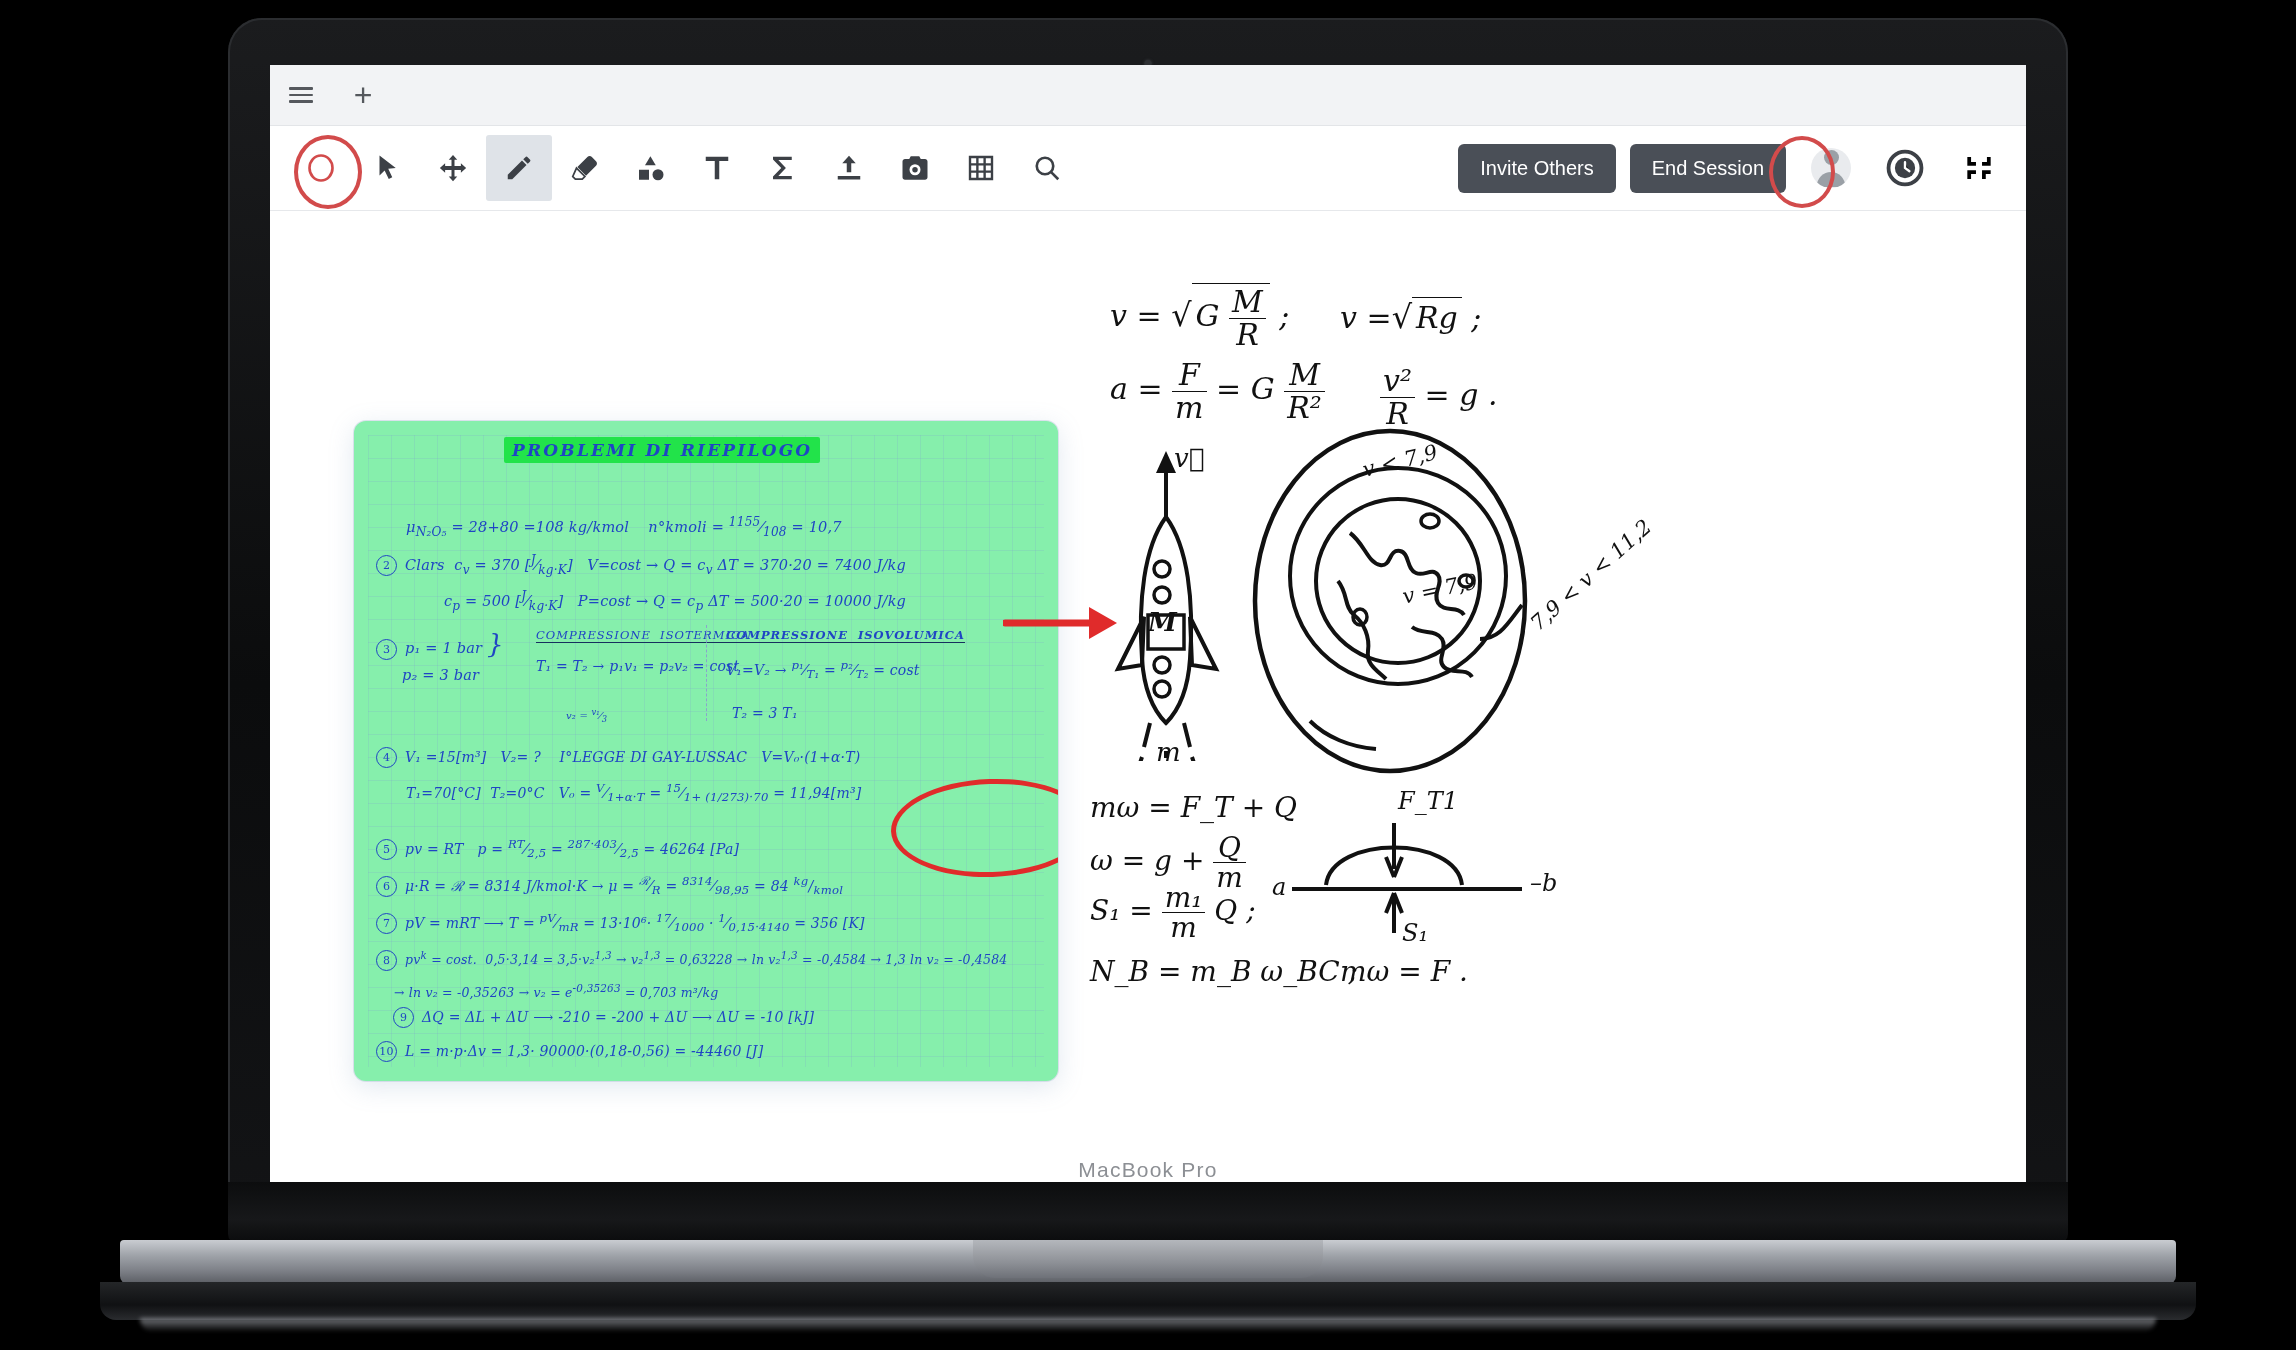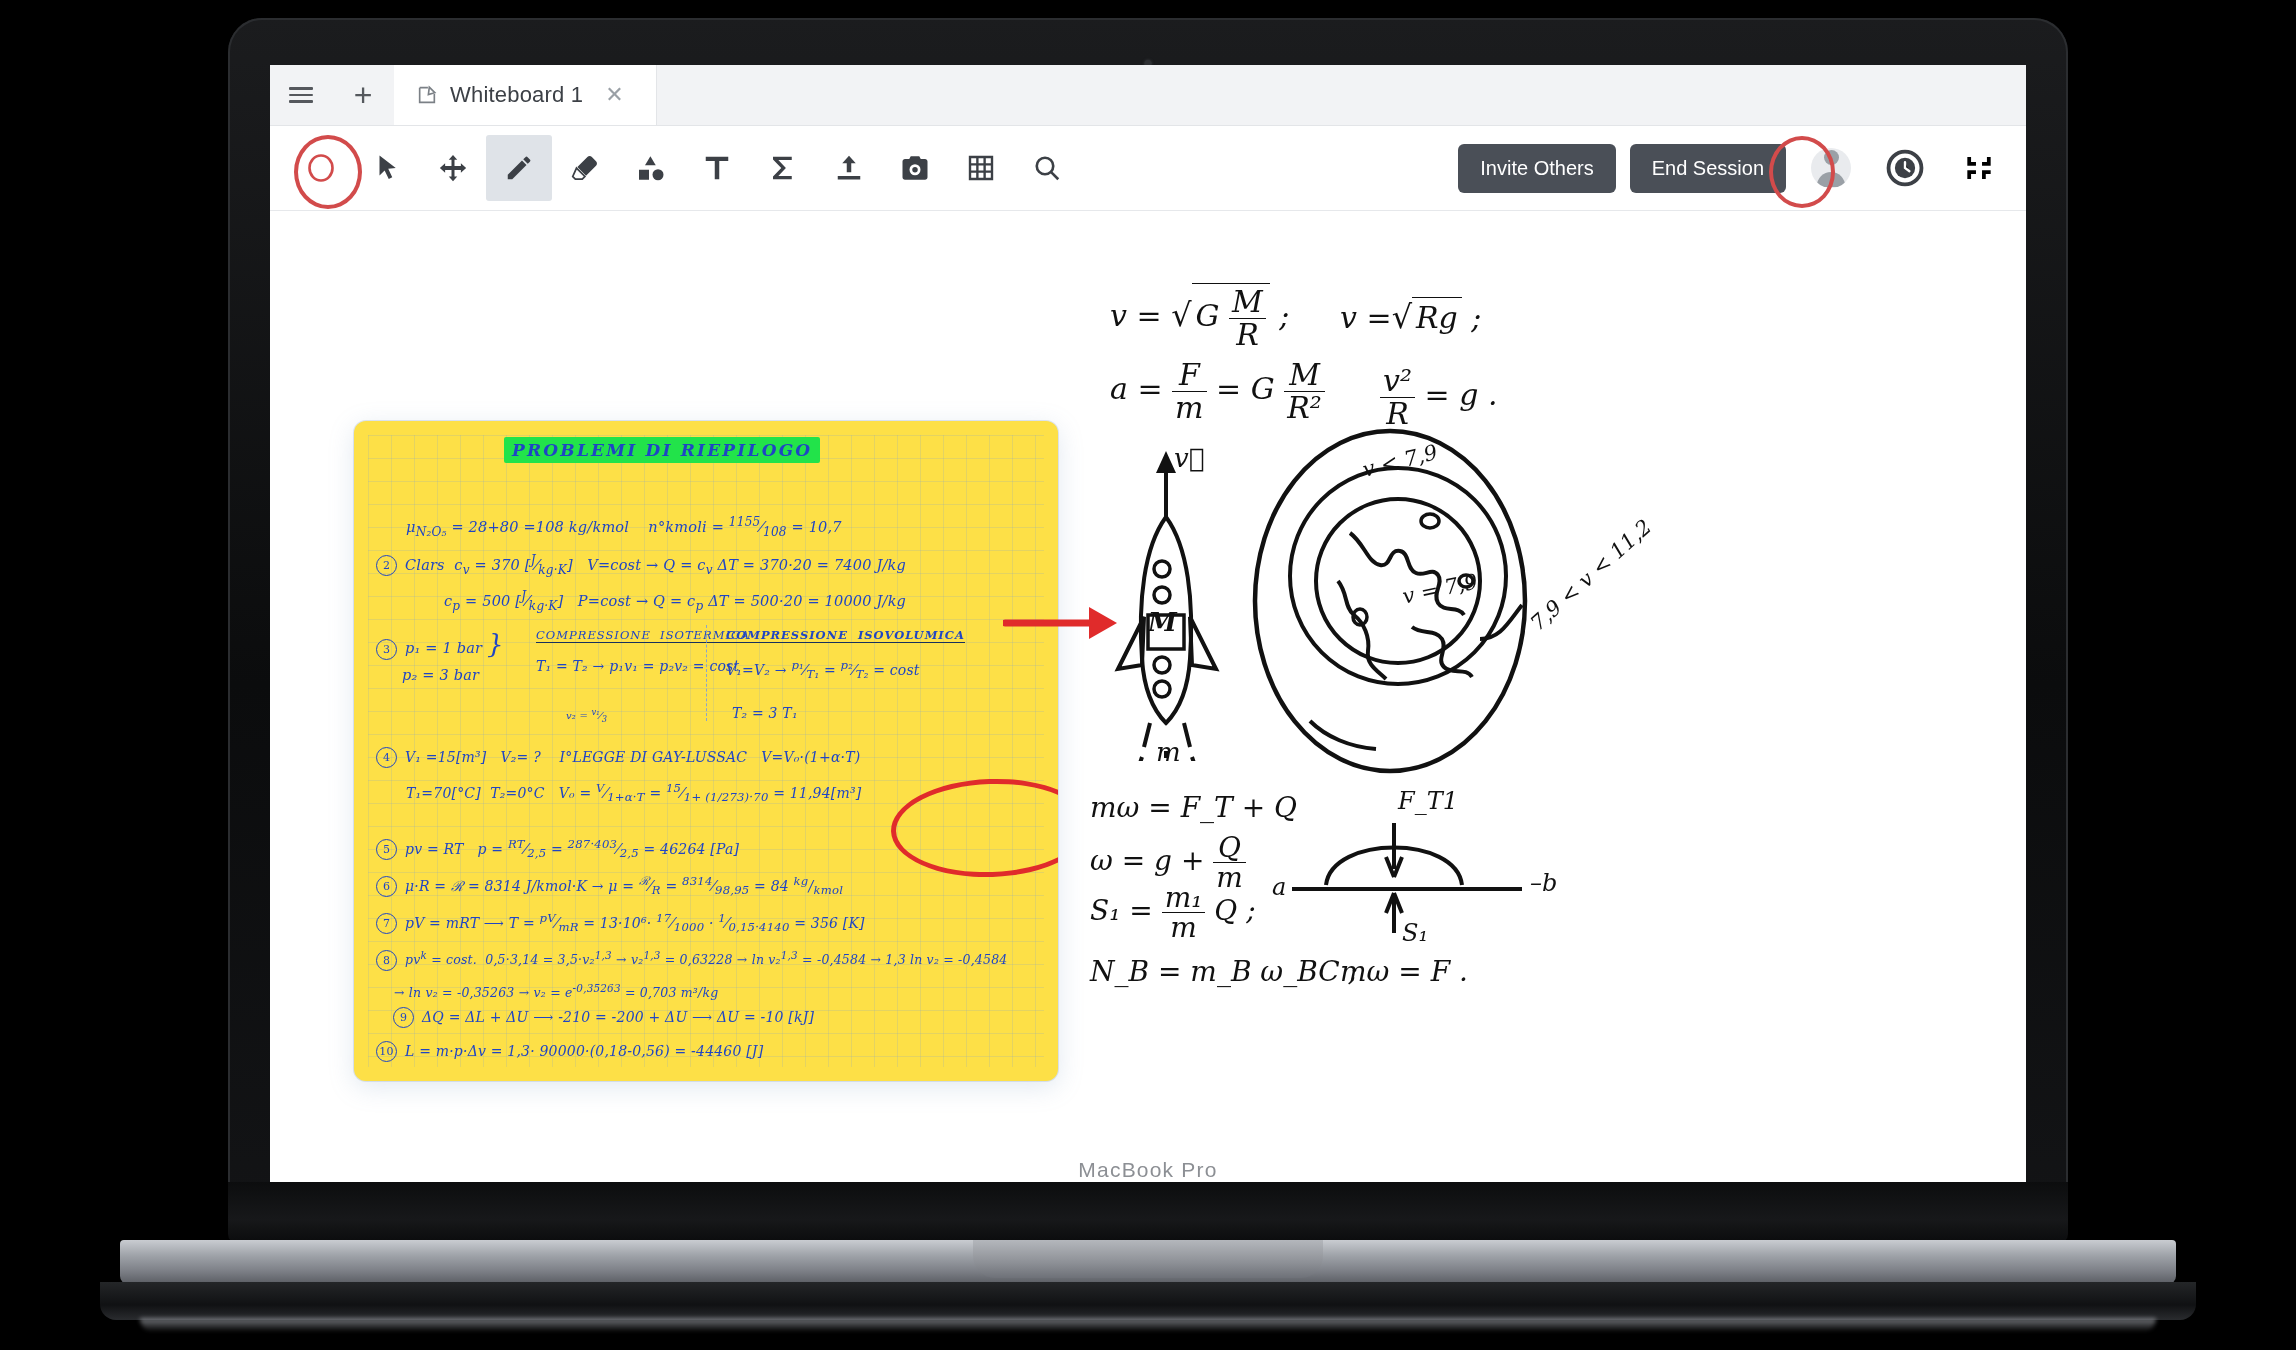--- a/index.html
+++ b/index.html
@@ -104,21 +104,21 @@
   }
   .av-head{width:15px;height:15px;border-radius:50%;background:#9aa0a6;position:absolute;top:11px;}
   .av-body{width:28px;height:15px;border-radius:14px 14px 0 0;background:#9aa0a6;margin-bottom:1px;}
 
   
   .canvas{position:relative;width:100%;height:973px;background:#fff;overflow:hidden;}
 
   
   .notes{
     position:absolute;left:84px;top:210px;width:704px;height:660px;
-    background:#fde047;border-radius:12px;
+    background:#86efac;border-radius:12px;
     box-shadow:0 6px 26px rgba(120,150,185,.22), 0 0 0 1px rgba(190,205,222,.45);
     overflow:hidden;
   }
   .grid{
     position:absolute;inset:14px;
     background-image:
       linear-gradient(to right, rgba(125,160,205,.20) 1px, transparent 1px),
       linear-gradient(to bottom, rgba(125,160,205,.20) 1px, transparent 1px);
     background-size:23px 23px;
   }
@@ -173,28 +173,20 @@
     <div class="tabbar">
       <div class="tb-btn">
         <div class="hamburger">
           <span></span>
             <span></span>
             <span></span>
         </div>
       </div>
       <div class="tb-btn">
         <div class="plus">+</div>
-      </div>
-      <div class="tab">
-        <svg class="tab-ico" viewBox="0 0 24 24">
-          <path fill="none" stroke="#7b8086" stroke-width="1.8" d="M4 4h9M4 4v16h16v-9"></path>
-          <path fill="none" stroke="#7b8086" stroke-width="1.8" d="M14.5 3.5l6 6-7 2 1-8z"></path>
-        </svg>
-        <span class="tab-title">Whiteboard 1</span>
-        <span class="tab-close">✕</span>
       </div>
     </div>
 
     <div class="toolbar">
 
       <div class="tool">
         <svg viewBox="0 0 24 24">
           <ellipse cx="12" cy="12" rx="9.2" ry="10" fill="none" stroke="#d24b4b" stroke-width="2.1"></ellipse>
         </svg>
       </div>

